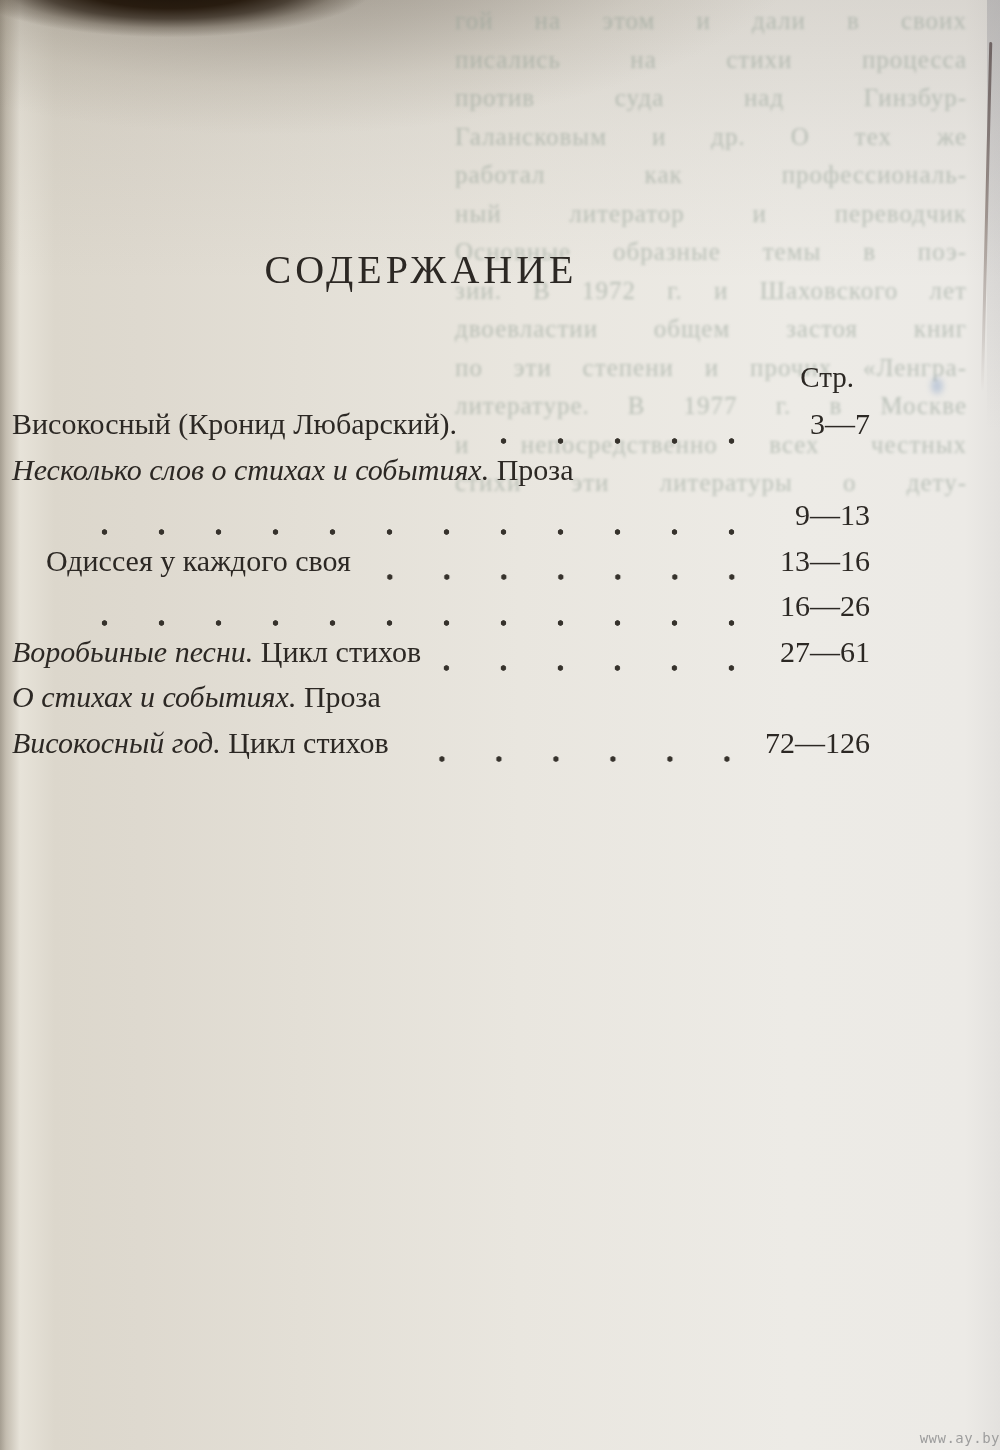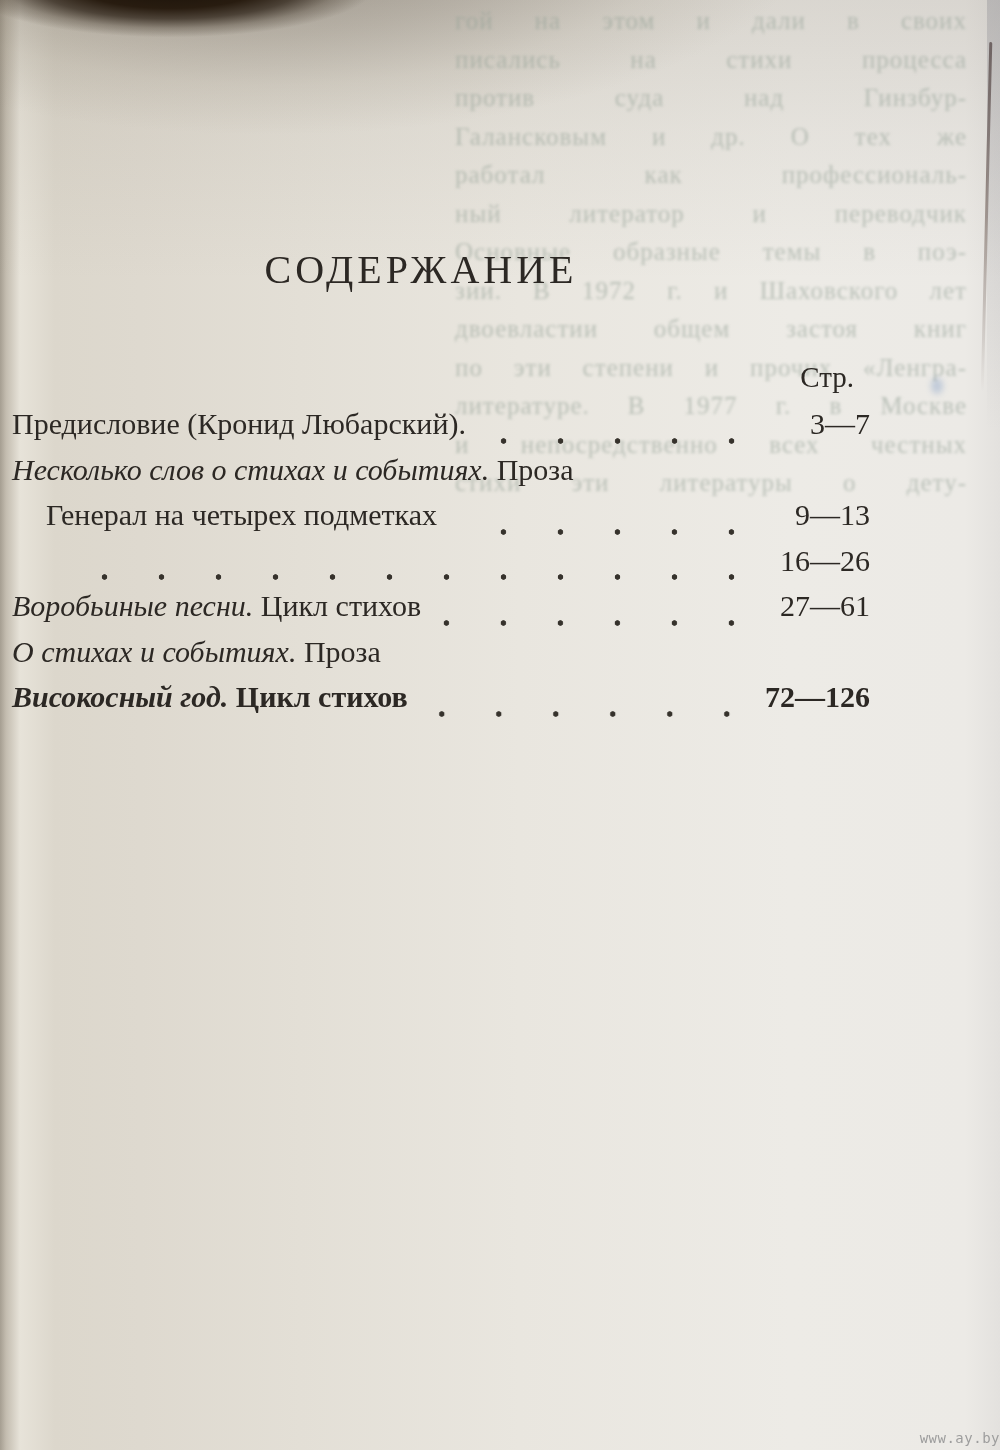--- a/index.html
+++ b/index.html
@@ -130,45 +130,49 @@
 
   <div class="page-edge-line"></div>
   <div class="right-corner-shade"></div>
   <div class="blue-smudge"></div>
 
   <div class="content-col">
     <div class="contents-title">СОДЕРЖАНИЕ</div>
     <div class="col-header">Стр.</div>
     <div class="toc">
         <div class="toc-row" style="padding-left: 0px;">
-          <span class="toc-text"><span class="">Предисловие (Кронид Любарский).</span></span>
+          <span class="toc-text"><span class="">Високосный (Кронид Любарский).</span></span>
           <span class="toc-leader"></span>
           <span class="toc-pages">3—7</span>
         </div>
         <div class="toc-row" style="padding-left: 0px;">
           <span class="toc-text"><span class="italic">Несколько слов о стихах и событиях.</span><span class=""> Проза</span></span>
         </div>
         <div class="toc-row" style="padding-left: 34px;">
-          <span class="toc-text"><span class="">Генерал на четырех подметках</span></span>
           <span class="toc-leader"></span>
           <span class="toc-pages">9—13</span>
+        </div>
+        <div class="toc-row" style="padding-left: 34px;">
+          <span class="toc-text"><span class="">Одиссея у каждого своя</span></span>
+          <span class="toc-leader"></span>
+          <span class="toc-pages">13—16</span>
         </div>
         <div class="toc-row" style="padding-left: 34px;">
           <span class="toc-leader"></span>
           <span class="toc-pages">16—26</span>
         </div>
         <div class="toc-row" style="padding-left: 0px;">
           <span class="toc-text"><span class="italic">Воробьиные песни.</span><span class=""> Цикл стихов</span></span>
           <span class="toc-leader"></span>
           <span class="toc-pages">27—61</span>
         </div>
         <div class="toc-row" style="padding-left: 0px; text-align: right;">
           <span class="toc-text"><span class="italic">О стихах и событиях.</span><span class=""> Проза</span></span>
         </div>
-        <div class="toc-row" style="padding-left: 0px; font-weight: bold;">
+        <div class="toc-row" style="padding-left: 0px;">
           <span class="toc-text"><span class="italic">Високосный год.</span><span class=""> Цикл стихов</span></span>
           <span class="toc-leader"></span>
           <span class="toc-pages">72—126</span>
         </div>
       </div>
   </div>
 
   <div class="watermark">www.ay.by</div>
 </div>
 

